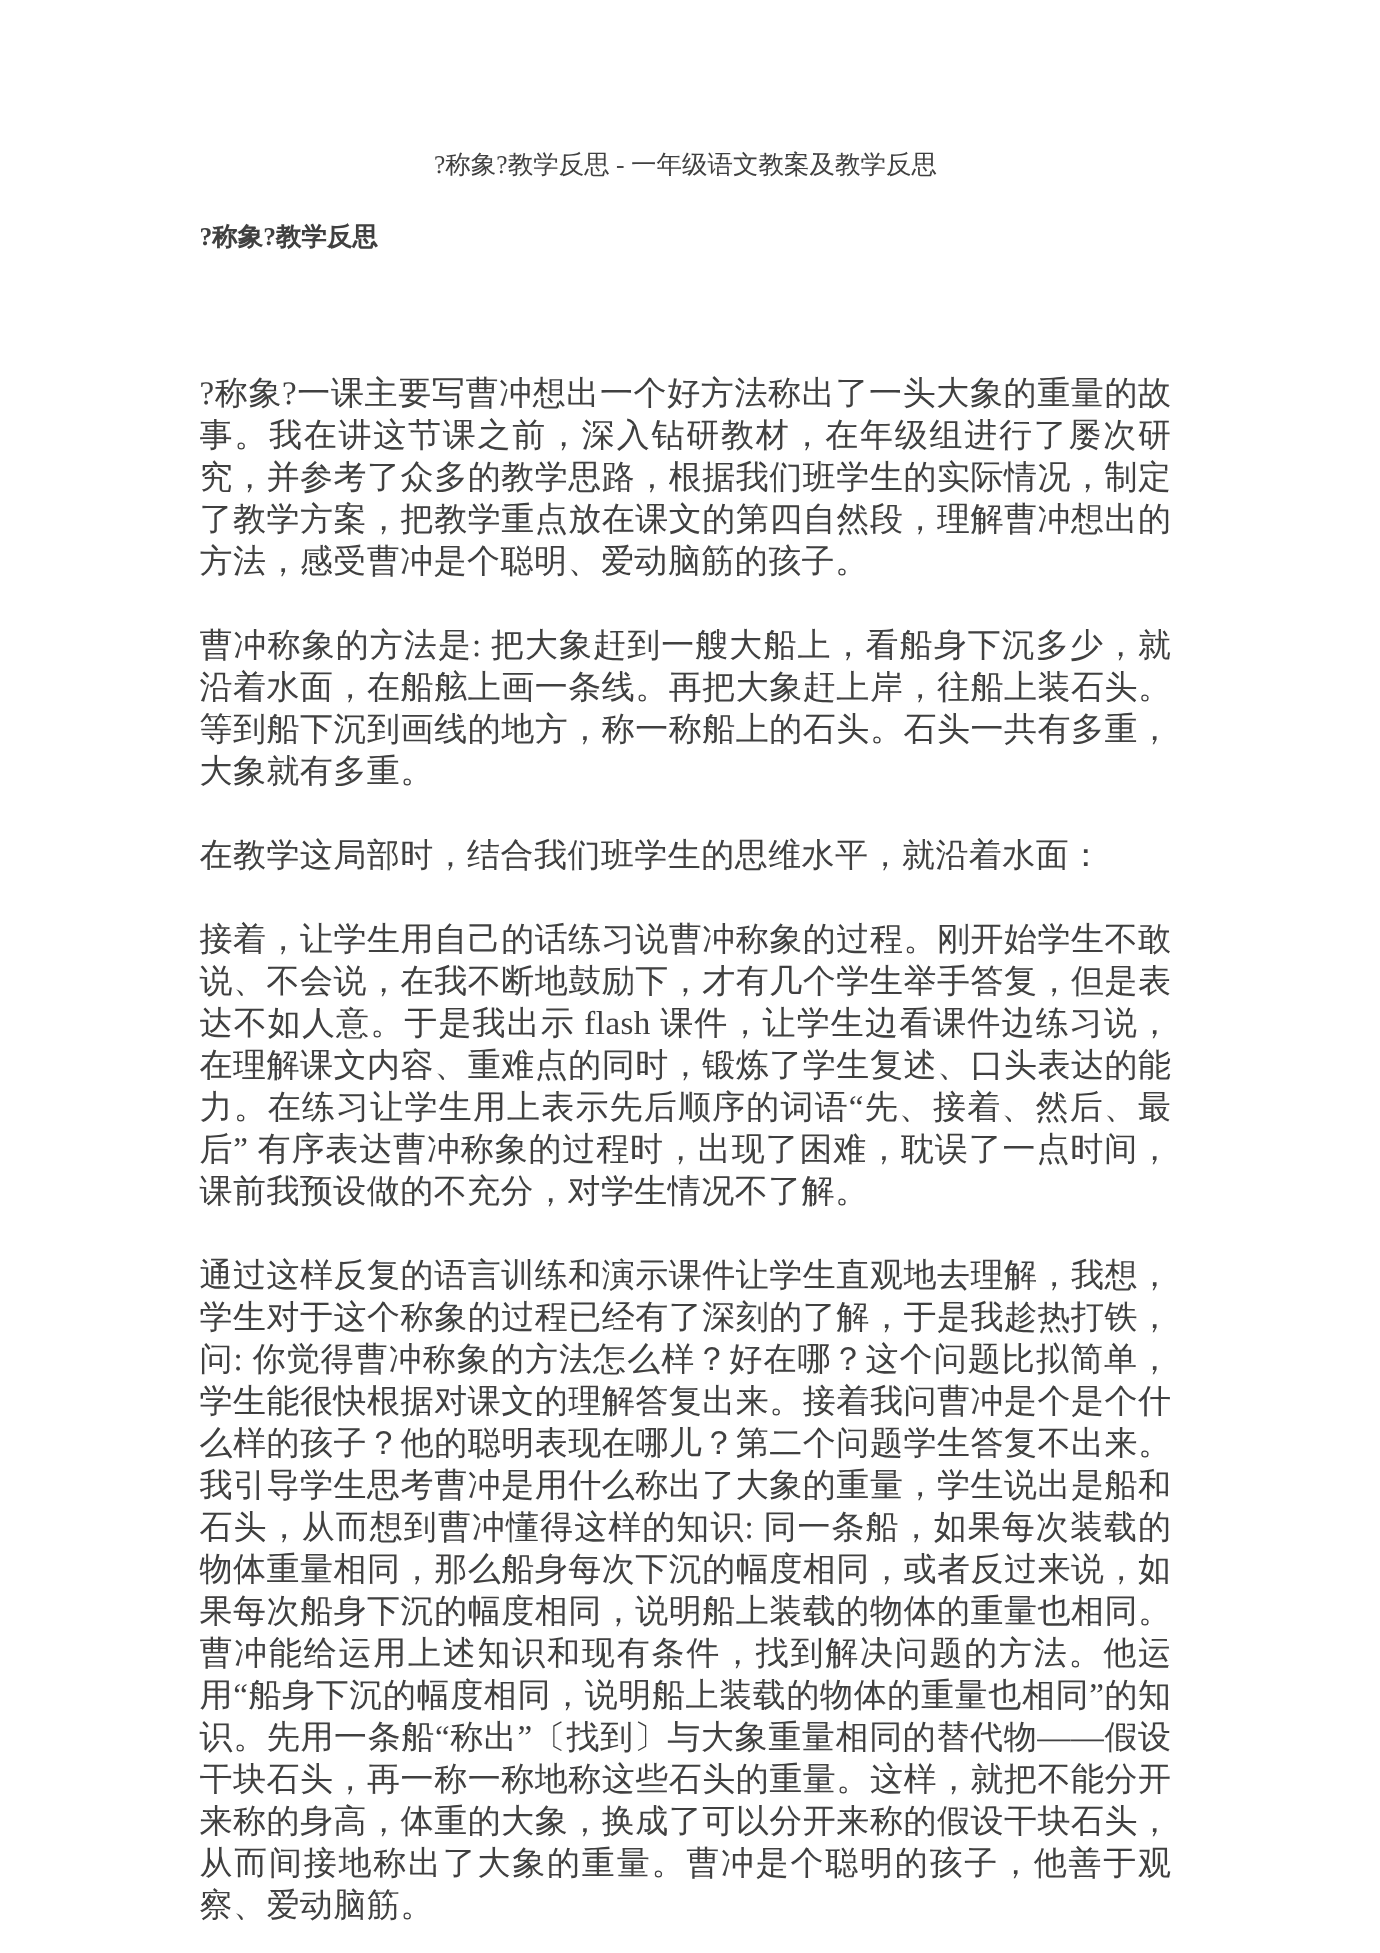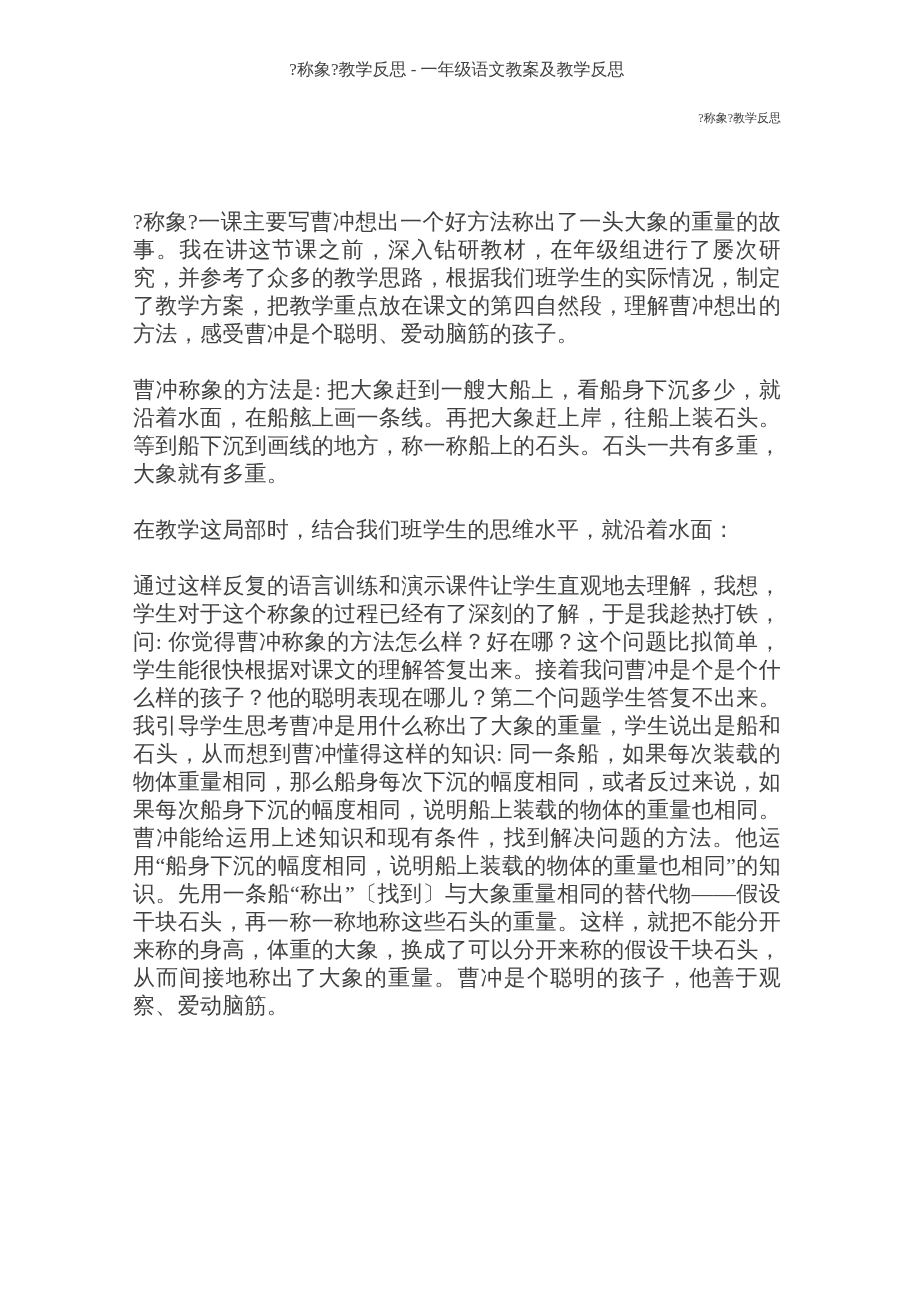--- a/index.html
+++ b/index.html
@@ -11,37 +11,37 @@
     width: 920px;
     height: 1302px;
     overflow: hidden;
     font-family: "Liberation Serif", "DejaVu Serif", serif;
     color: #404040;
   }
   .page {
     box-sizing: border-box;
     width: 920px;
     height: 1302px;
-    padding: 56px 139px 0 133px;
+    padding: 96px 139px 0 133px;
     background: #ffffff;
   }
   .doc-title {
     margin: 0;
     font-size: 17px;
     font-weight: normal;
     line-height: 28px;
     text-align: center;
     white-space: nowrap;
   }
   .doc-subtitle {
     margin: 20px 0 0 0;
-    font-size: 12px;
-    font-weight: normal;
+    font-size: 17px;
+    font-weight: bold;
     line-height: 28px;
-    text-align: right;
+    text-align: left;
   }
   .body-paragraph {
     margin: 28px 0 0 0;
     font-size: 22px;
     line-height: 28px;
     text-align: justify;
     text-justify: inter-ideograph;
     letter-spacing: 0.3px;
   }
   .body-paragraph.first-after-gap {
@@ -56,15 +56,16 @@
 
   <p class="doc-subtitle">?称象?教学反思</p>
 
   <p class="body-paragraph first-after-gap">?称象?一课主要写曹冲想出一个好方法称出了一头大象的重量的故事。我在讲这节课之前，深入钻研教材，在年级组进行了屡次研究，并参考了众多的教学思路，根据我们班学生的实际情况，制定了教学方案，把教学重点放在课文的第四自然段，理解曹冲想出的方法，感受曹冲是个聪明、爱动脑筋的孩子。</p>
 
   <p class="body-paragraph">曹冲称象的方法是: 把大象赶到一艘大船上，看船身下沉多少，就沿着水面，在船舷上画一条线。再把大象赶上岸，往船上装石头。等到船下沉到画线的地方，称一称船上的石头。石头一共有多重，大象就有多重。</p>
 
   <p class="body-paragraph">在教学这局部时，结合我们班学生的思维水平，就沿着水面：</p>
 
 
+  <p class="body-paragraph">接着，让学生用自己的话练习说曹冲称象的过程。刚开始学生不敢说、不会说，在我不断地鼓励下，才有几个学生举手答复，但是表达不如人意。于是我出示 flash 课件，让学生边看课件边练习说，在理解课文内容、重难点的同时，锻炼了学生复述、口头表达的能力。在练习让学生用上表示先后顺序的词语“先、接着、然后、最后” 有序表达曹冲称象的过程时，出现了困难，耽误了一点时间，课前我预设做的不充分，对学生情况不了解。</p>
 
   <p class="body-paragraph">通过这样反复的语言训练和演示课件让学生直观地去理解，我想，学生对于这个称象的过程已经有了深刻的了解，于是我趁热打铁，问: 你觉得曹冲称象的方法怎么样？好在哪？这个问题比拟简单，学生能很快根据对课文的理解答复出来。接着我问曹冲是个是个什么样的孩子？他的聪明表现在哪儿？第二个问题学生答复不出来。我引导学生思考曹冲是用什么称出了大象的重量，学生说出是船和石头，从而想到曹冲懂得这样的知识: 同一条船，如果每次装载的物体重量相同，那么船身每次下沉的幅度相同，或者反过来说，如果每次船身下沉的幅度相同，说明船上装载的物体的重量也相同。曹冲能给运用上述知识和现有条件，找到解决问题的方法。他运用“船身下沉的幅度相同，说明船上装载的物体的重量也相同”的知识。先用一条船“称出”〔找到〕与大象重量相同的替代物——假设干块石头，再一称一称地称这些石头的重量。这样，就把不能分开来称的身高，体重的大象，换成了可以分开来称的假设干块石头，从而间接地称出了大象的重量。曹冲是个聪明的孩子，他善于观察、爱动脑筋。</p>
 </div>
 
 </body></html>

